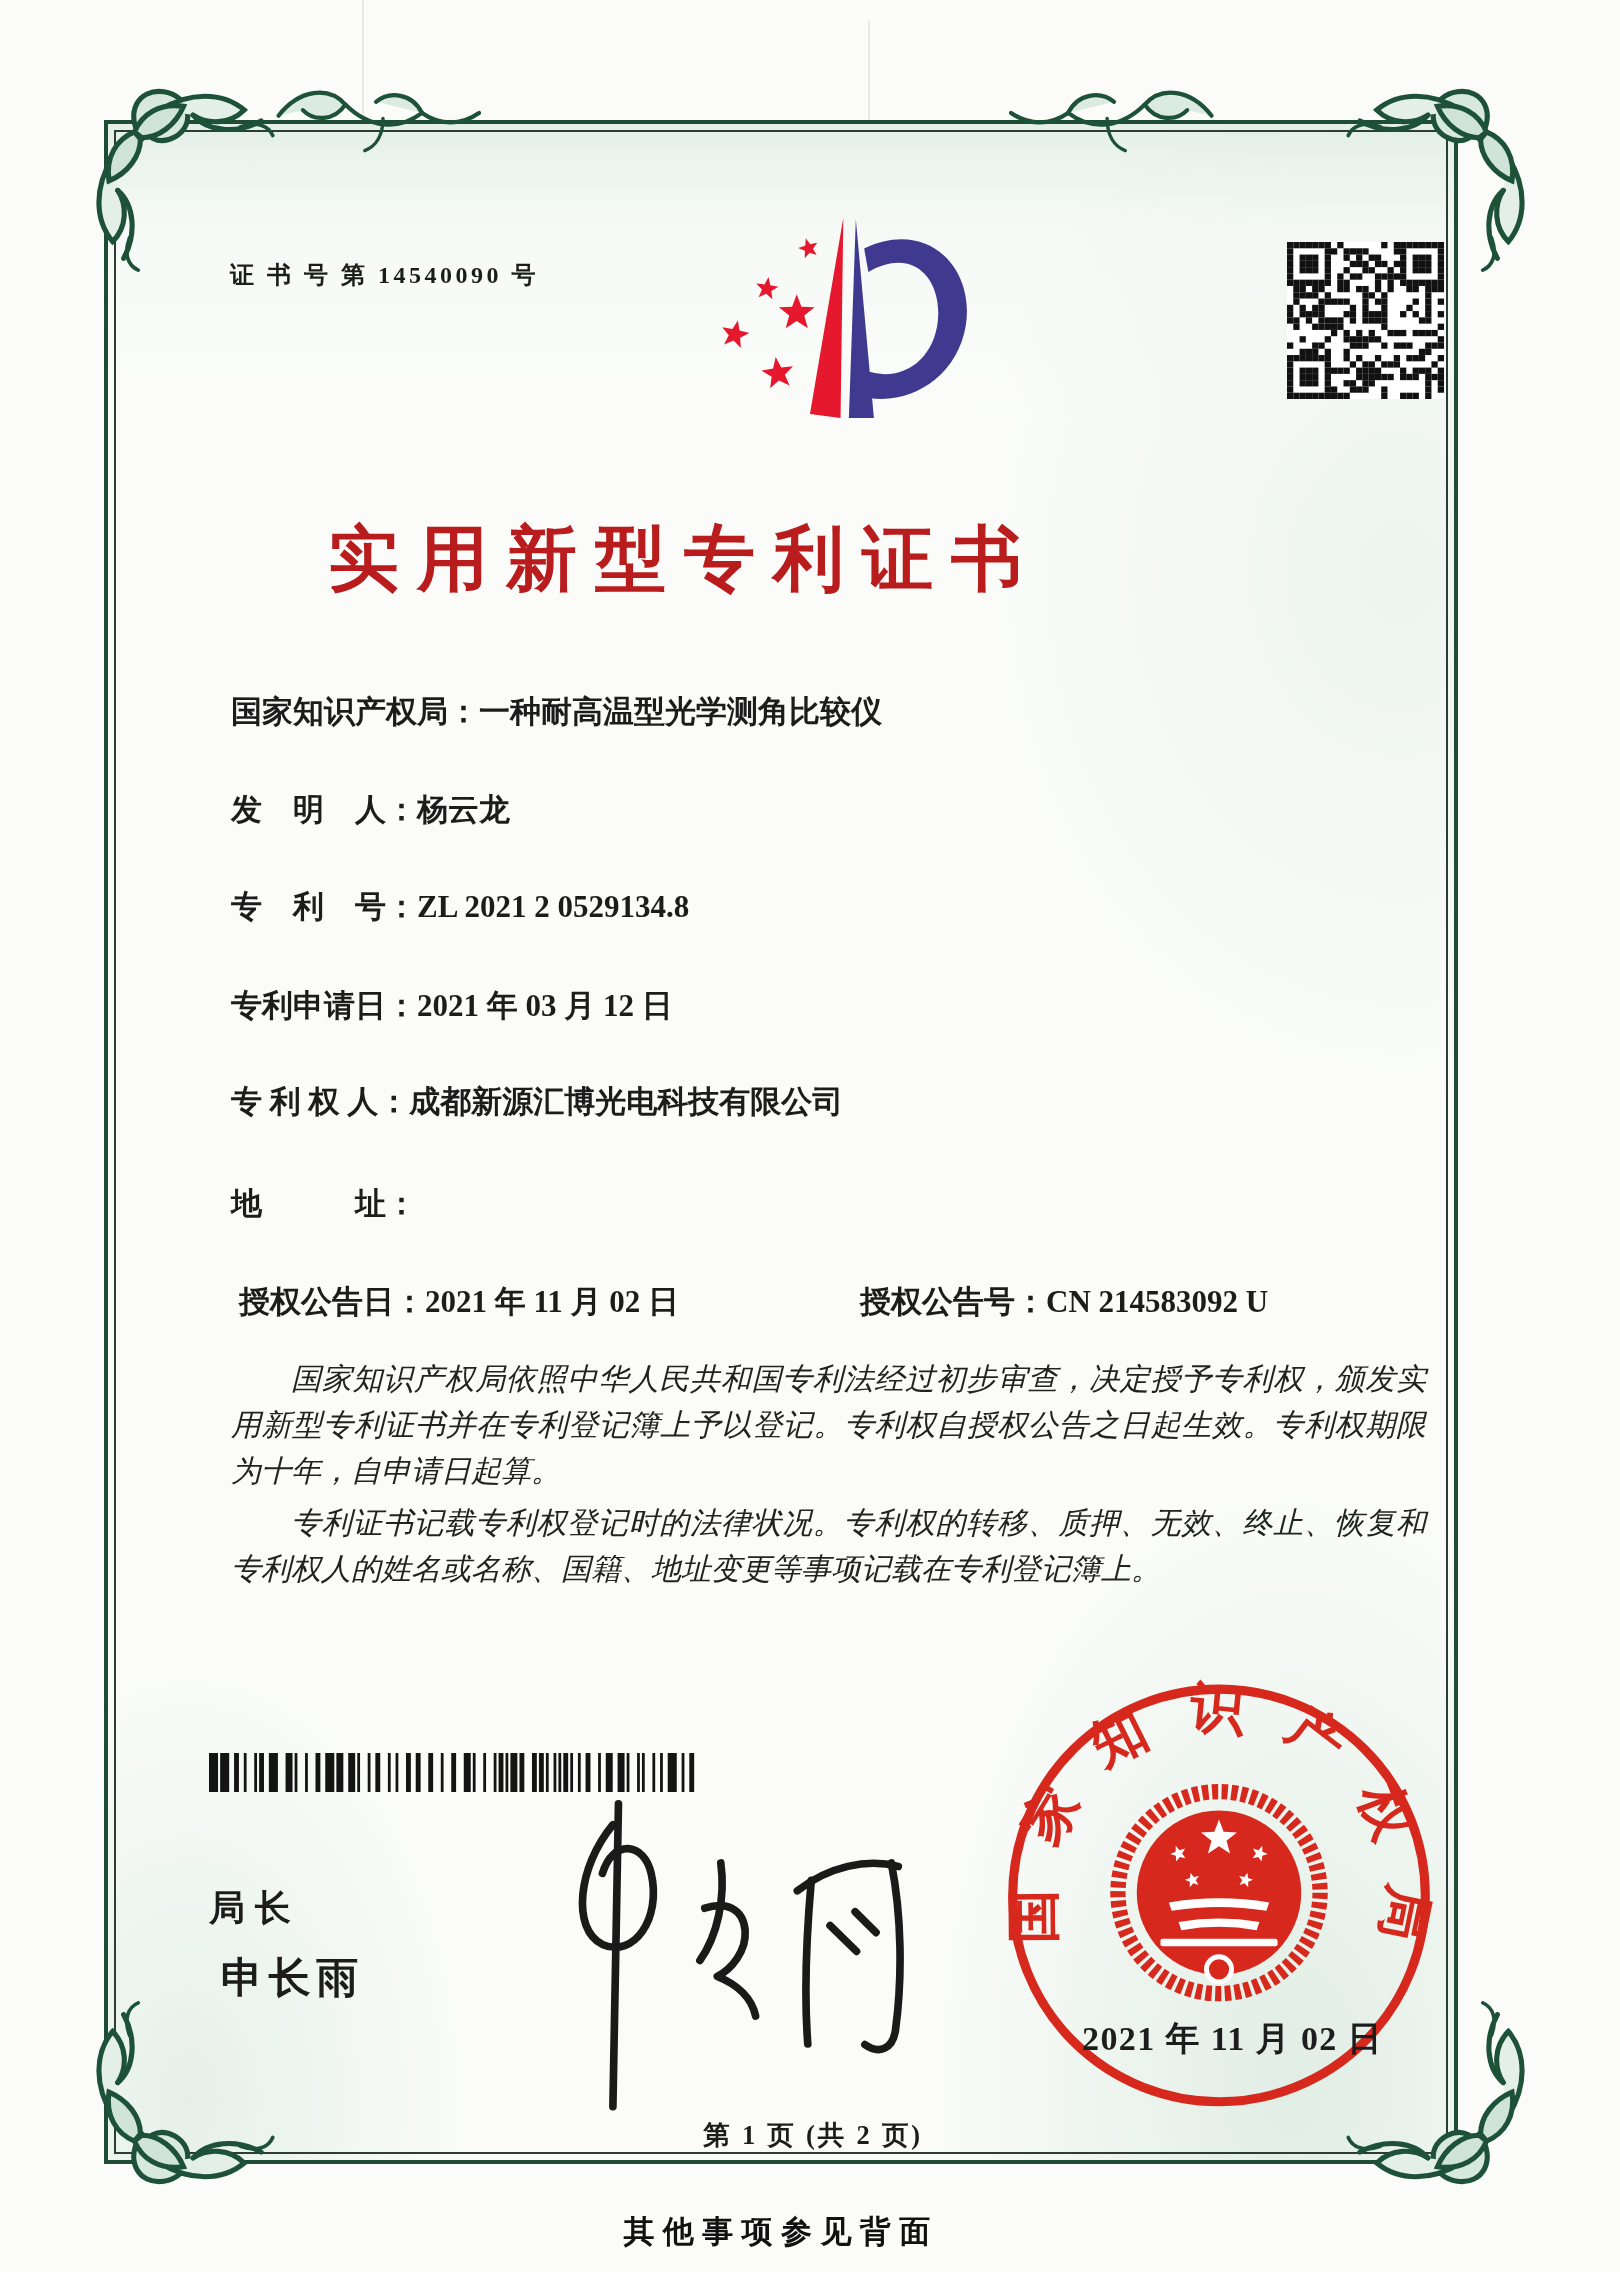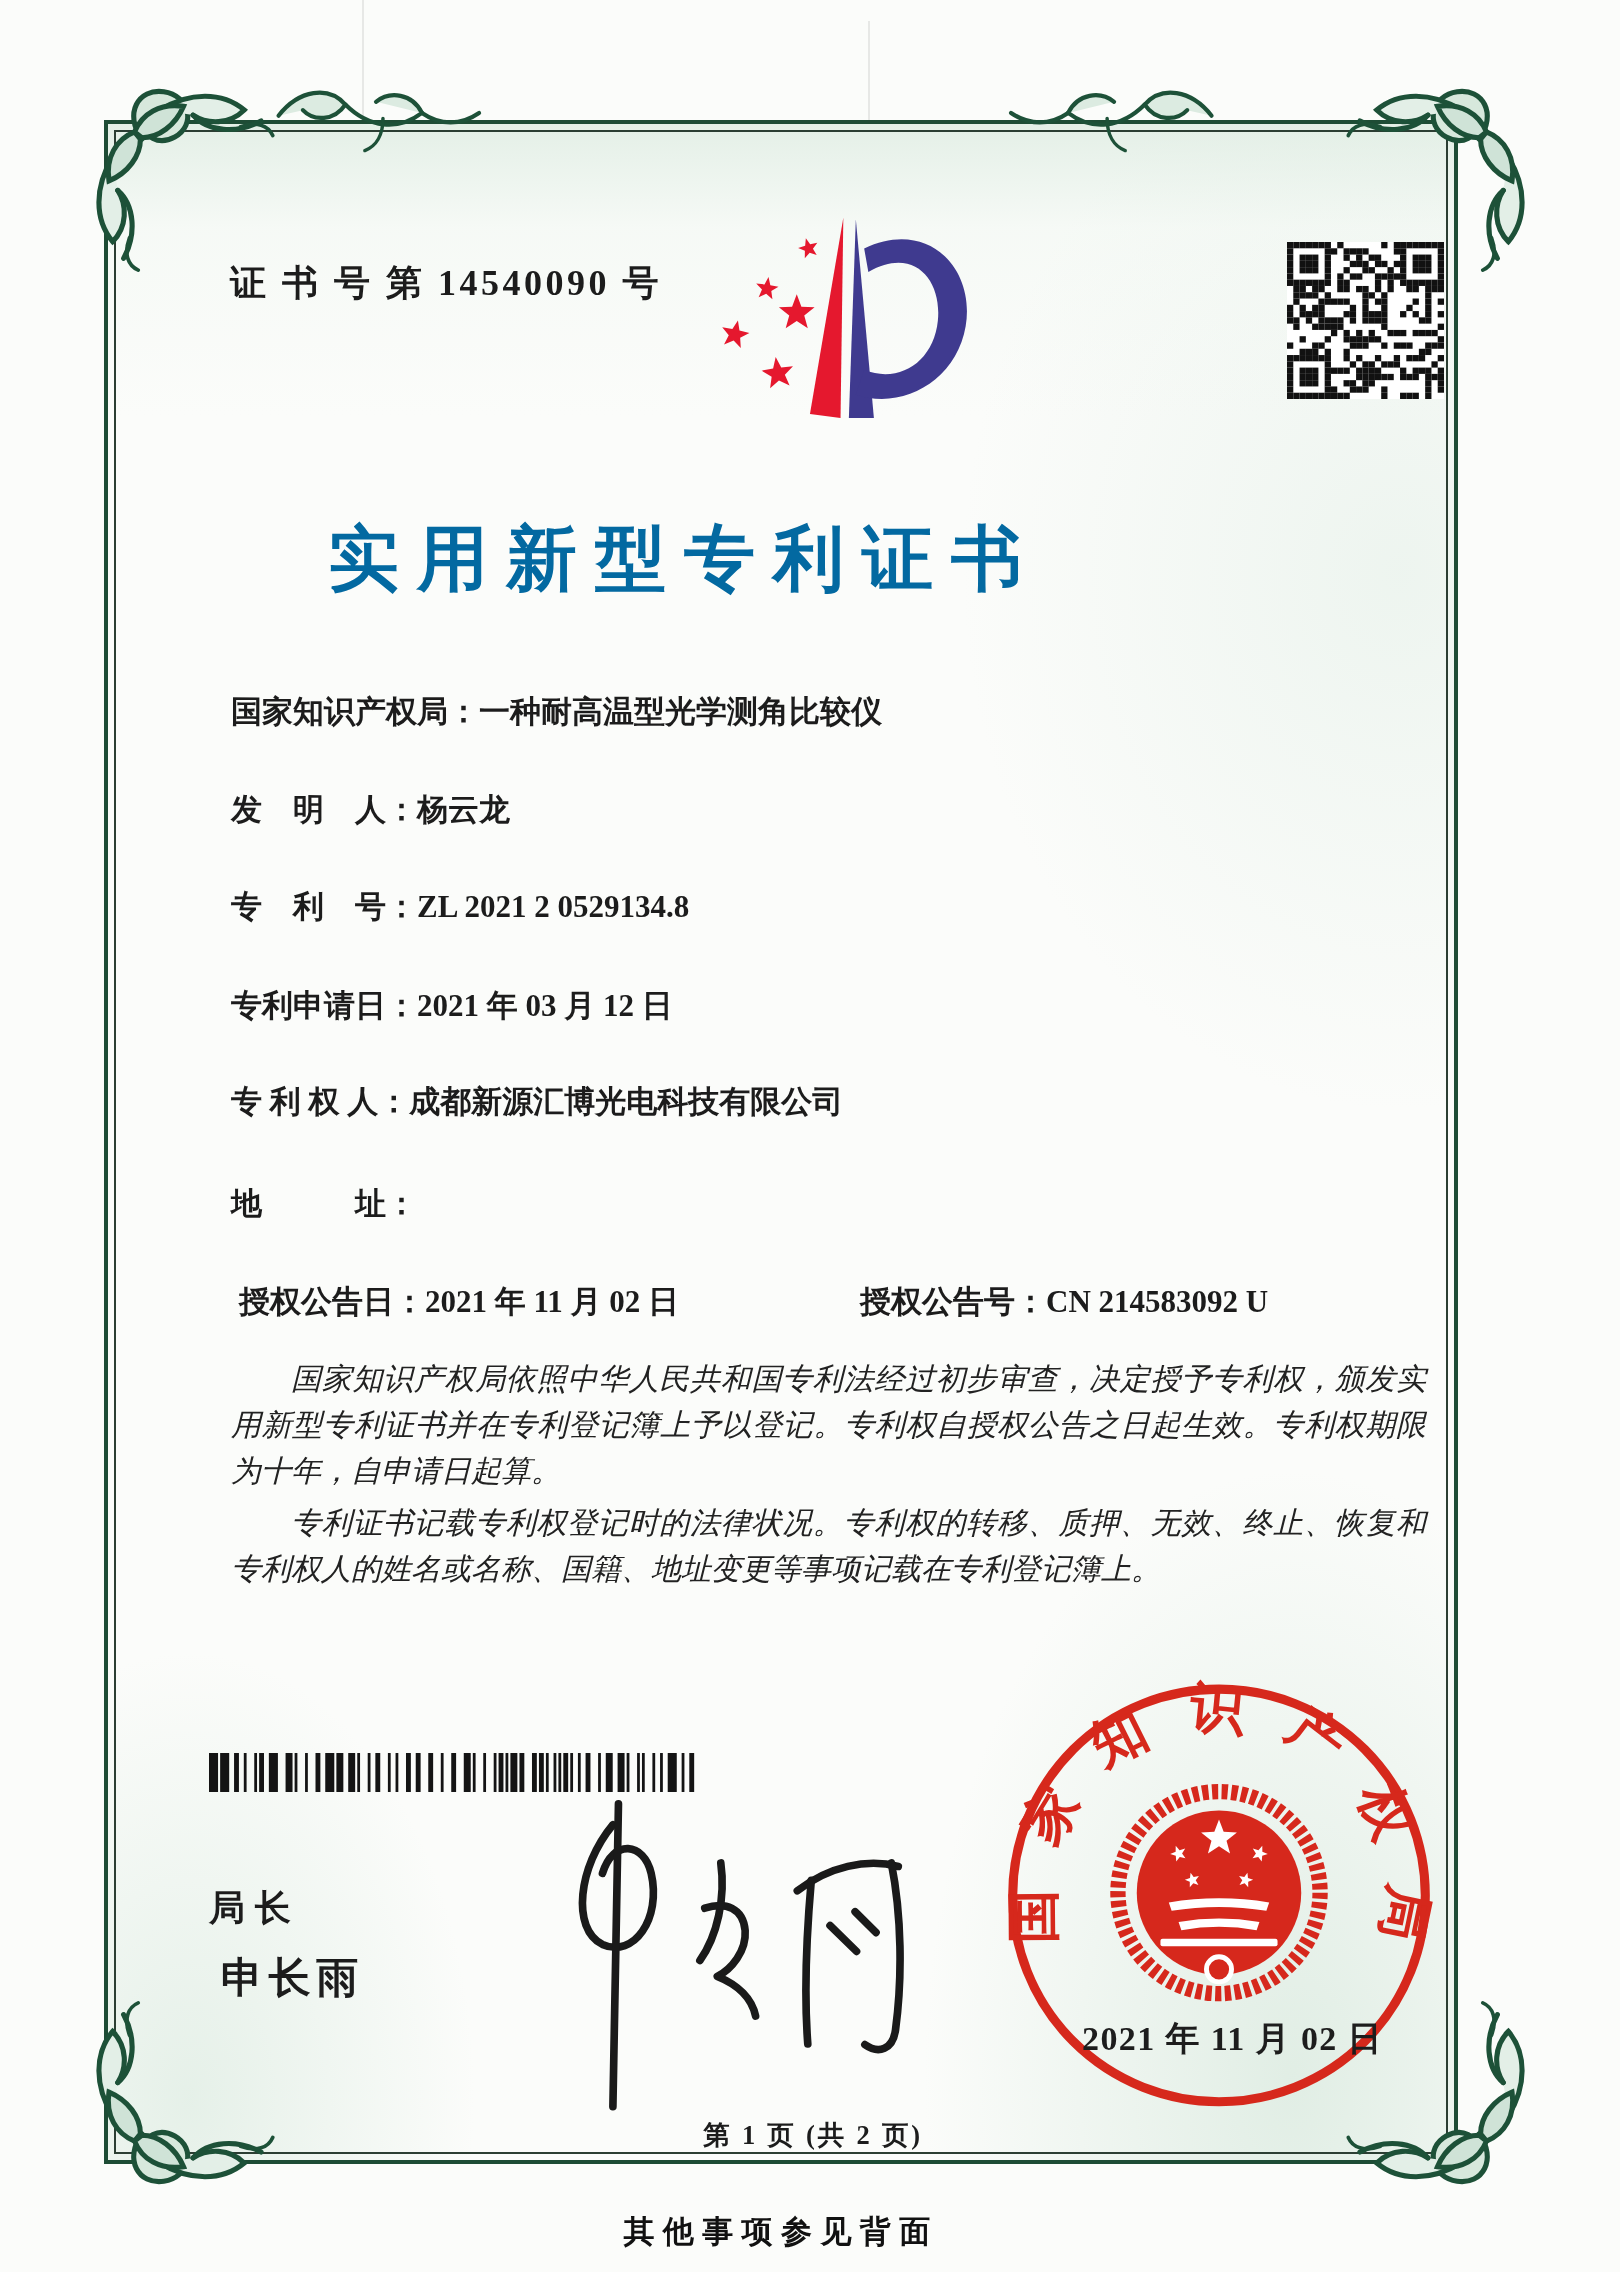--- a/index.html
+++ b/index.html
@@ -15,24 +15,24 @@
       linear-gradient(180deg, rgba(209,229,215,.55) 0px, rgba(234,244,236,.30) 104px, rgba(255,255,255,0) 292px),
       radial-gradient(ellipse at 88% 96%, rgba(203,226,211,.55), rgba(203,226,211,0) 22%),
       radial-gradient(ellipse at 6% 97%, rgba(203,226,211,.45), rgba(203,226,211,0) 16%),
       radial-gradient(ellipse at 96% 22%, rgba(212,231,219,.35), rgba(212,231,219,0) 24%);
   }
   .frame::after{
     content:"";position:absolute;left:5.6px;top:5.6px;right:5.6px;bottom:5.6px;
     border:2.1px solid #2c3e33;
   }
   .scan-line{position:absolute;width:2.1px;background:rgba(60,60,60,.10);}
-  .cert-no{position:absolute;left:230px;top:259px;font-size:36px;font-weight:600;letter-spacing:3.5px;}
+  .cert-no{position:absolute;left:230px;top:259px;font-size:24px;font-weight:600;letter-spacing:3.5px;}
   .title{
     position:absolute;left:104px;top:512px;width:1142px;text-align:center;
-    font-size:71px;font-weight:700;letter-spacing:18px;text-indent:18px;color:#0369a1;
+    font-size:71px;font-weight:700;letter-spacing:18px;text-indent:18px;color:#b91c1c;
   }
   .frow{position:absolute;left:231px;font-size:31px;font-weight:600;line-height:1.25;white-space:nowrap;}
   .frow .lab{display:inline-block;}
   .frow .val{display:inline-block;}
   .addr-val{display:inline-block;vertical-align:top;white-space:normal;width:919px;line-height:58px;}
   .addr-val span{display:block;}
   .paras{
     position:absolute;left:231px;top:1356px;width:1195px;
     font-size:30px;line-height:46px;font-style:italic;font-weight:500;color:#222;
     text-align:justify;

